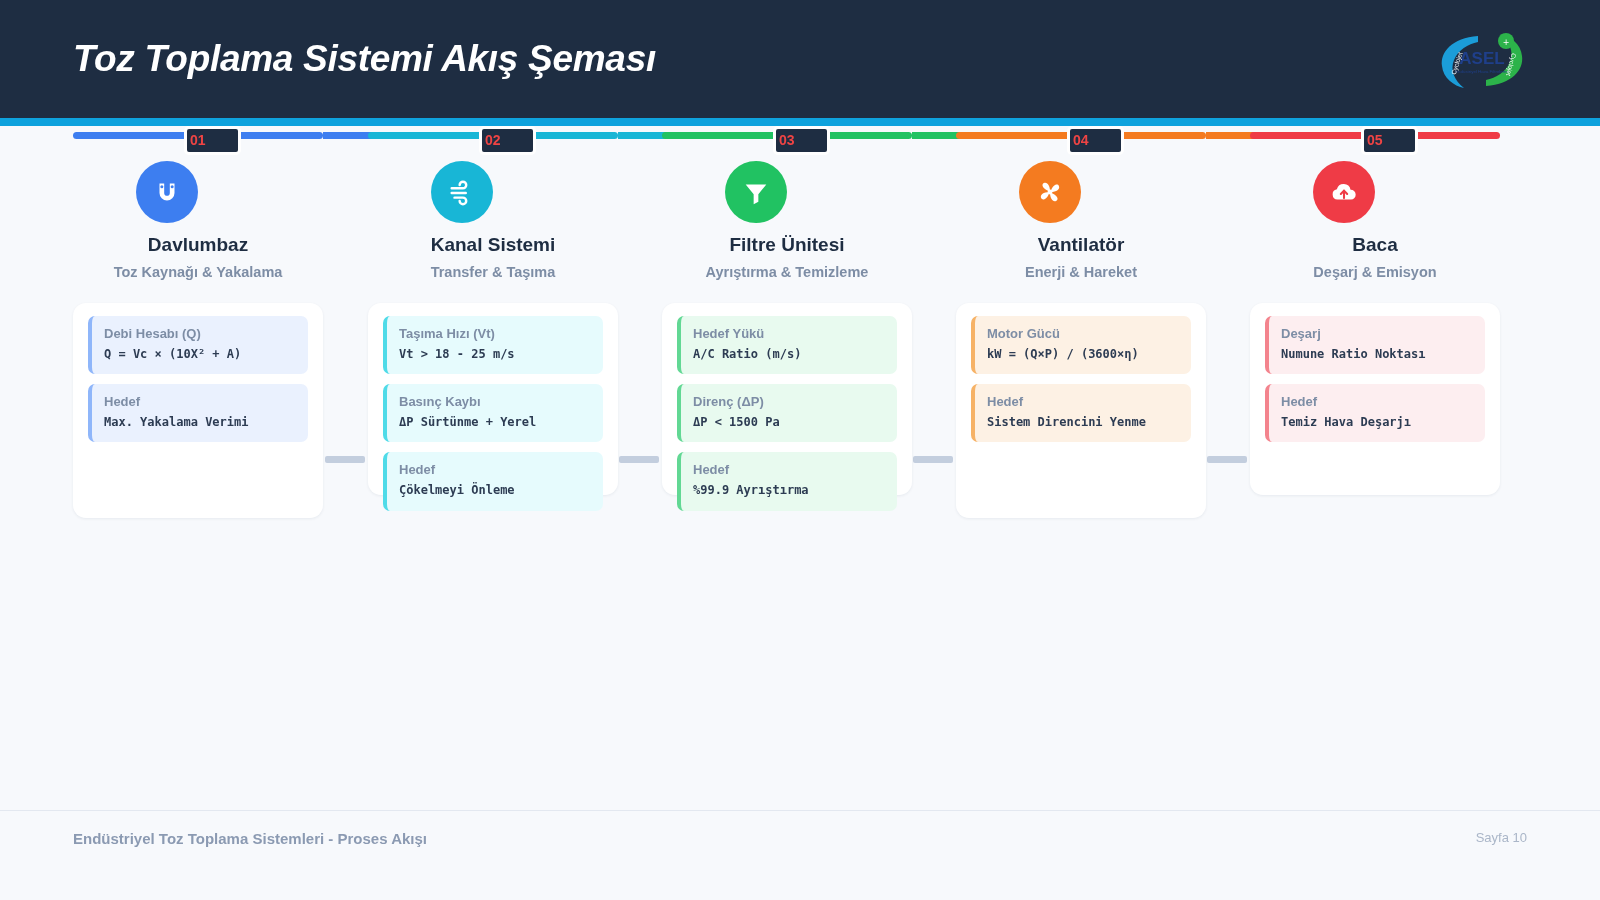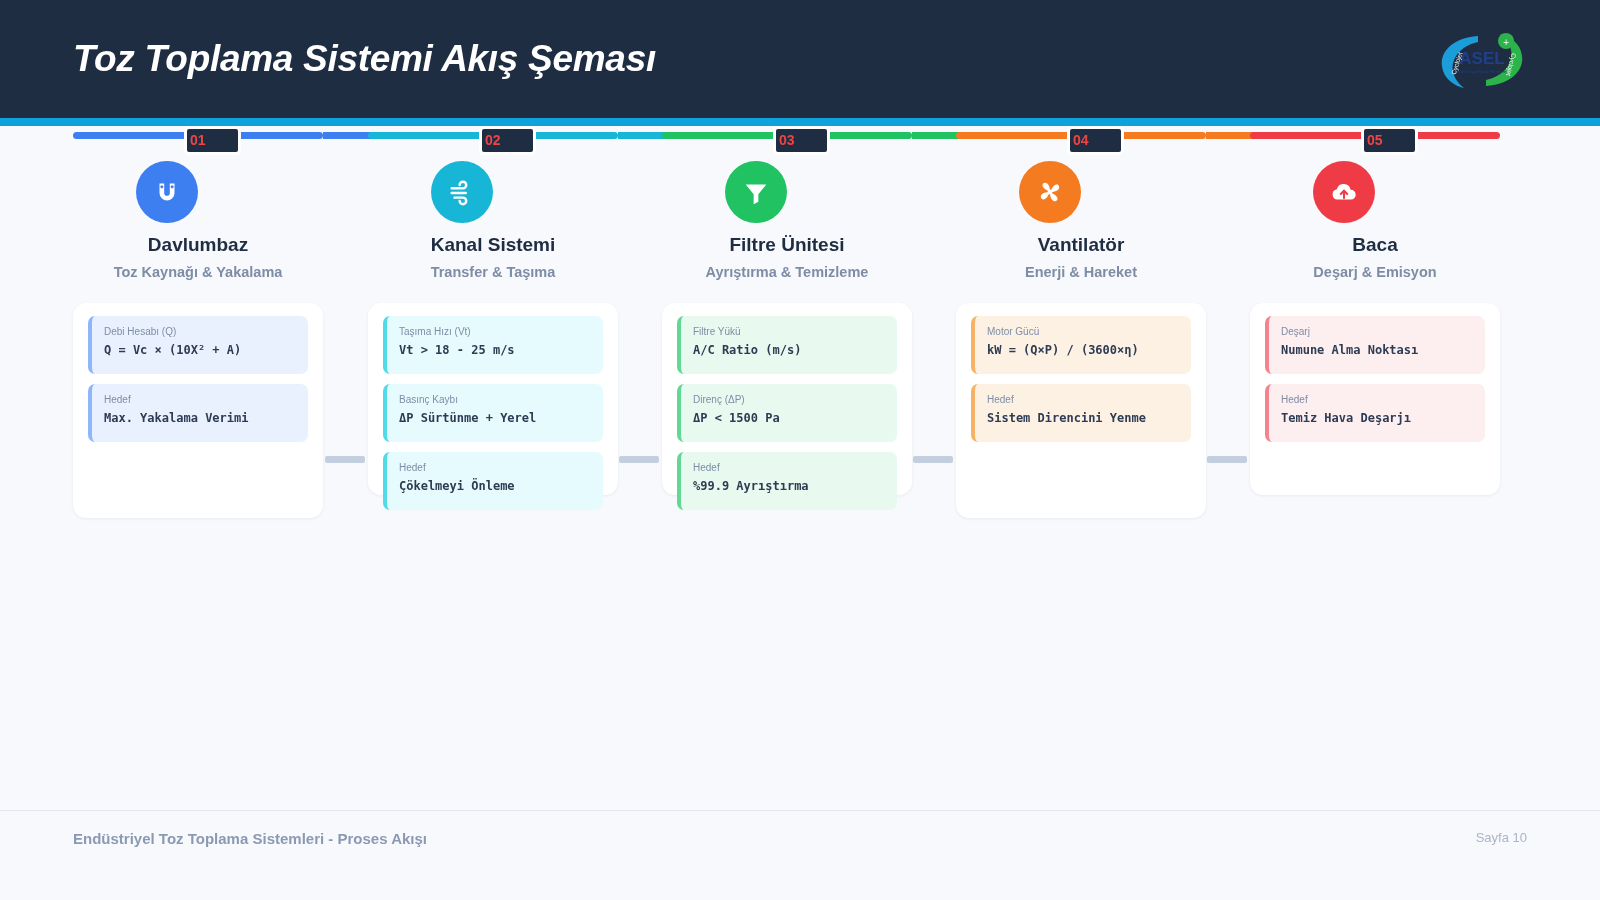--- a/index.html
+++ b/index.html
@@ -144,22 +144,22 @@
   }
   .item {
     border-radius: 7px;
     border-left-width: 4px;
     border-left-style: solid;
     padding: 10px 12px 12px 12px;
     margin-bottom: 10px;
     min-height: 58px;
   }
   .item-label {
-    font-size: 10px;
-    font-weight: normal;
+    font-size: 13px;
+    font-weight: bold;
     color: #7d8da5;
     margin-bottom: 5px;
     white-space: nowrap;
   }
   .item-value {
     font-family: "DejaVu Sans Mono", "Liberation Mono", monospace;
     font-size: 12px;
     font-weight: bold;
     color: #2d3c53;
     line-height: 1.35;
@@ -296,21 +296,21 @@
     <div class="icon-circle" style="background:#21c262">
       <svg viewBox="0 0 32 32" width="30" height="30">
         <path d="M5 8 h22 l-8.5 10.5 v8 l-5 2.5 v-10.5 Z" fill="#ffffff"></path>
       </svg>
     </div>
     <div class="stage-title">Filtre Ünitesi</div>
     <div class="stage-sub">Ayrıştırma &amp; Temizleme</div>
     <div class="card card-2"></div>
     <div class="items">
       <div class="item" style="background:#e8faef;border-left-color:#62d894">
-        <div class="item-label">Filtre Yükü</div>
+        <div class="item-label">Hedef Yükü</div>
         <div class="item-value">A/C Ratio (m/s)</div>
       </div>
       <div class="item" style="background:#e8faef;border-left-color:#62d894">
         <div class="item-label">Direnç (ΔP)</div>
         <div class="item-value">ΔP &lt; 1500 Pa</div>
       </div>
       <div class="item" style="background:#e8faef;border-left-color:#62d894">
         <div class="item-label">Hedef</div>
         <div class="item-value">%99.9 Ayrıştırma</div>
       </div>
@@ -360,21 +360,21 @@
         <path d="M9 24 a5.5 5.5 0 0 1 -0.6 -10.9 A7.5 7.5 0 0 1 23 13.6 a5.2 5.2 0 0 1 0.5 10.4 Z" fill="#ffffff"></path>
         <path d="M16 22.5 v-7 M16 14.5 l-3.4 3.6 M16 14.5 l3.4 3.6" stroke="#ef3b46" stroke-width="2.2" fill="none" stroke-linecap="round" stroke-linejoin="round"></path>
       </svg>
     </div>
     <div class="stage-title">Baca</div>
     <div class="stage-sub">Deşarj &amp; Emisyon</div>
     <div class="card card-4"></div>
     <div class="items">
       <div class="item" style="background:#fdeef0;border-left-color:#f3838d">
         <div class="item-label">Deşarj</div>
-        <div class="item-value">Numune Alma Noktası</div>
+        <div class="item-value">Numune Ratio Noktası</div>
       </div>
       <div class="item" style="background:#fdeef0;border-left-color:#f3838d">
         <div class="item-label">Hedef</div>
         <div class="item-value">Temiz Hava Deşarjı</div>
       </div>
     </div>
   </div>
 
 </div>
 

